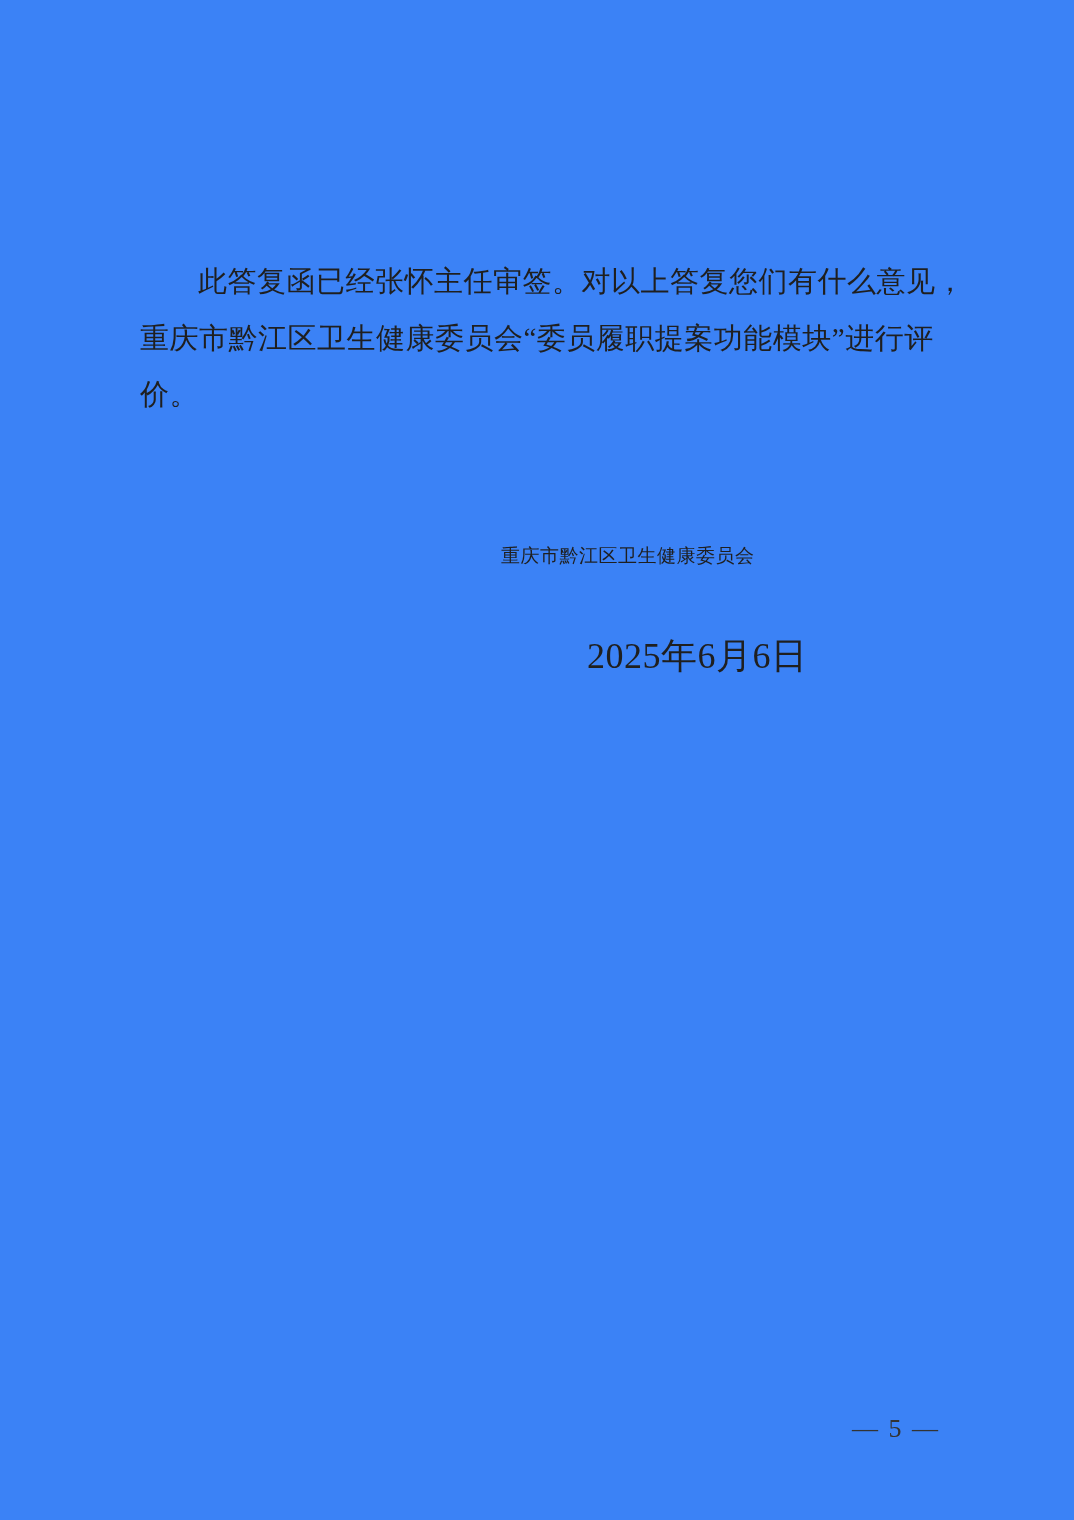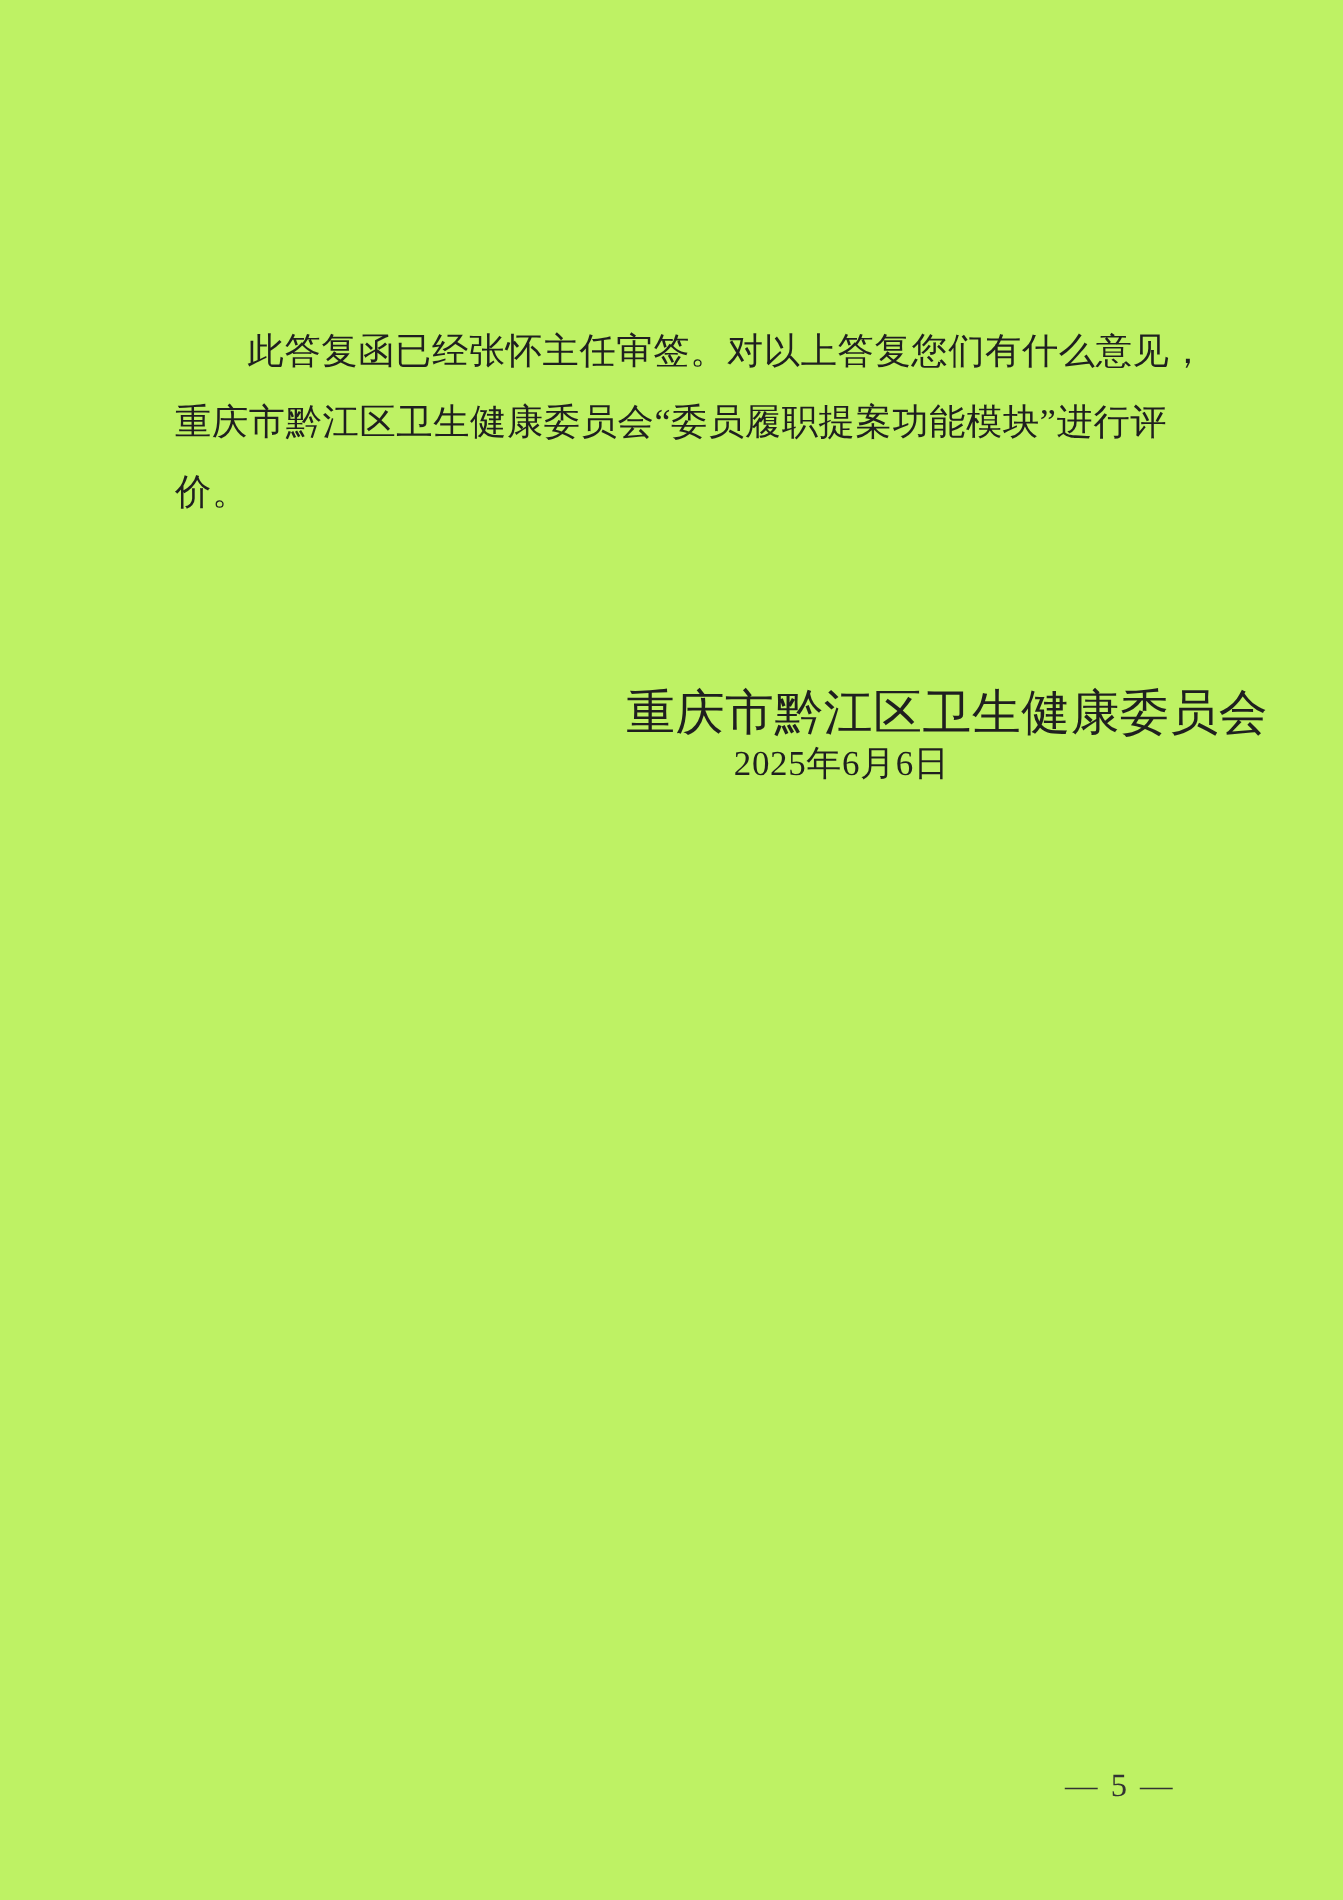--- a/index.html
+++ b/index.html
@@ -5,21 +5,21 @@
   * { margin: 0; padding: 0; box-sizing: border-box; }
   html, body {
     width: 1074px;
     background: #ffffff;
     font-family: "Liberation Serif", "DejaVu Serif", serif;
   }
   .page {
     position: relative;
     width: 1074px;
     height: 1520px;
-    background: #bef264;
+    background: #3b82f6;
     overflow: hidden;
     color: #1f1f1f;
   }
   .body-text {
     position: absolute;
     top: 253px;
     left: 140px;
     width: 824px;
     font-size: 29px;
     line-height: 56.5px;
@@ -36,29 +36,29 @@
     position: absolute;
     top: 0;
     left: 0;
     width: 100%;
     color: #1f1f1f;
   }
   .signature-org {
     position: absolute;
     top: 543px;
     left: 501px;
-    font-size: 39px;
+    font-size: 19px;
     letter-spacing: 0.5px;
     white-space: nowrap;
   }
   .signature-date {
     position: absolute;
-    top: 592px;
+    top: 632px;
     left: 587px;
-    font-size: 28px;
+    font-size: 36px;
     letter-spacing: 0.5px;
     white-space: nowrap;
   }
   .page-number {
     position: absolute;
     top: 1414px;
     left: 852px;
     font-size: 26px;
     color: #333333;
     letter-spacing: 2px;

